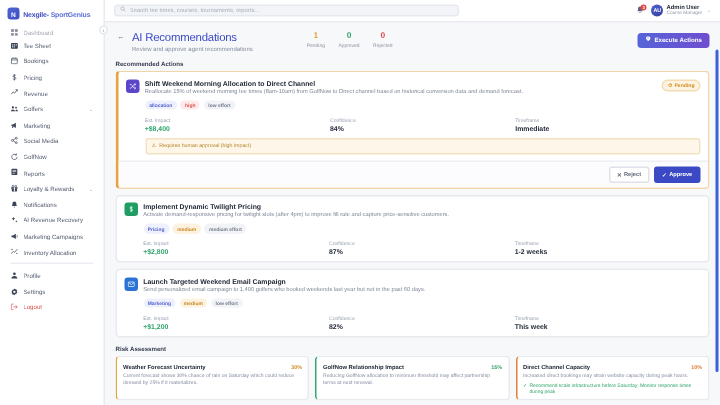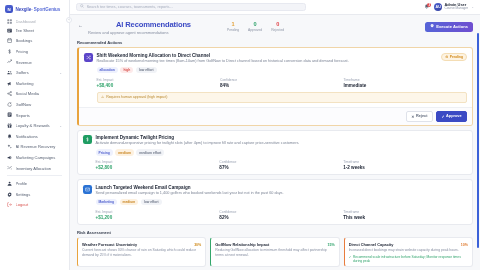--- a/index.html
+++ b/index.html
@@ -99,21 +99,21 @@
   .user-caret { font-size: 3.2px; color: #9aa2b4; margin-left: 1px; }
 
   .content { flex: 1; overflow: hidden; padding: 5px 7px 0 7px; position: relative; }
 
   .page-head { display: flex; align-items: flex-start; gap: 4px; }
   .back-btn {
     width: 7px; height: 7px; display: flex; align-items: center; justify-content: center;
     color: #6b7384; font-size: 5px; margin-top: 1.5px;
   }
   .title-block { flex: 0 0 auto; }
-  .page-title { font-size: 7.6px; font-weight: bold; color: #3b4ac4; letter-spacing: -.15px; margin-left: 28px; }
+  .page-title { font-size: 7.6px; font-weight: normal; color: #3b4ac4; letter-spacing: -.15px; }
   .page-sub { font-size: 4px; color: #858da0; margin-top: .8px; }
   .stats { display: flex; gap: 9px; margin-left: 32px; margin-top: 1px; }
   .stat { text-align: center; }
   .stat-num { font-size: 5.6px; font-weight: bold; line-height: 1.1; }
   .stat-num.pending { color: #e4a33c; }
   .stat-num.approved { color: #2fa36b; }
   .stat-num.rejected { color: #e0474c; }
   .stat-lbl { font-size: 3.3px; color: #8d95a6; margin-top: .5px; }
   .exec-btn {
     margin-left: auto; margin-top: 1.5px;

